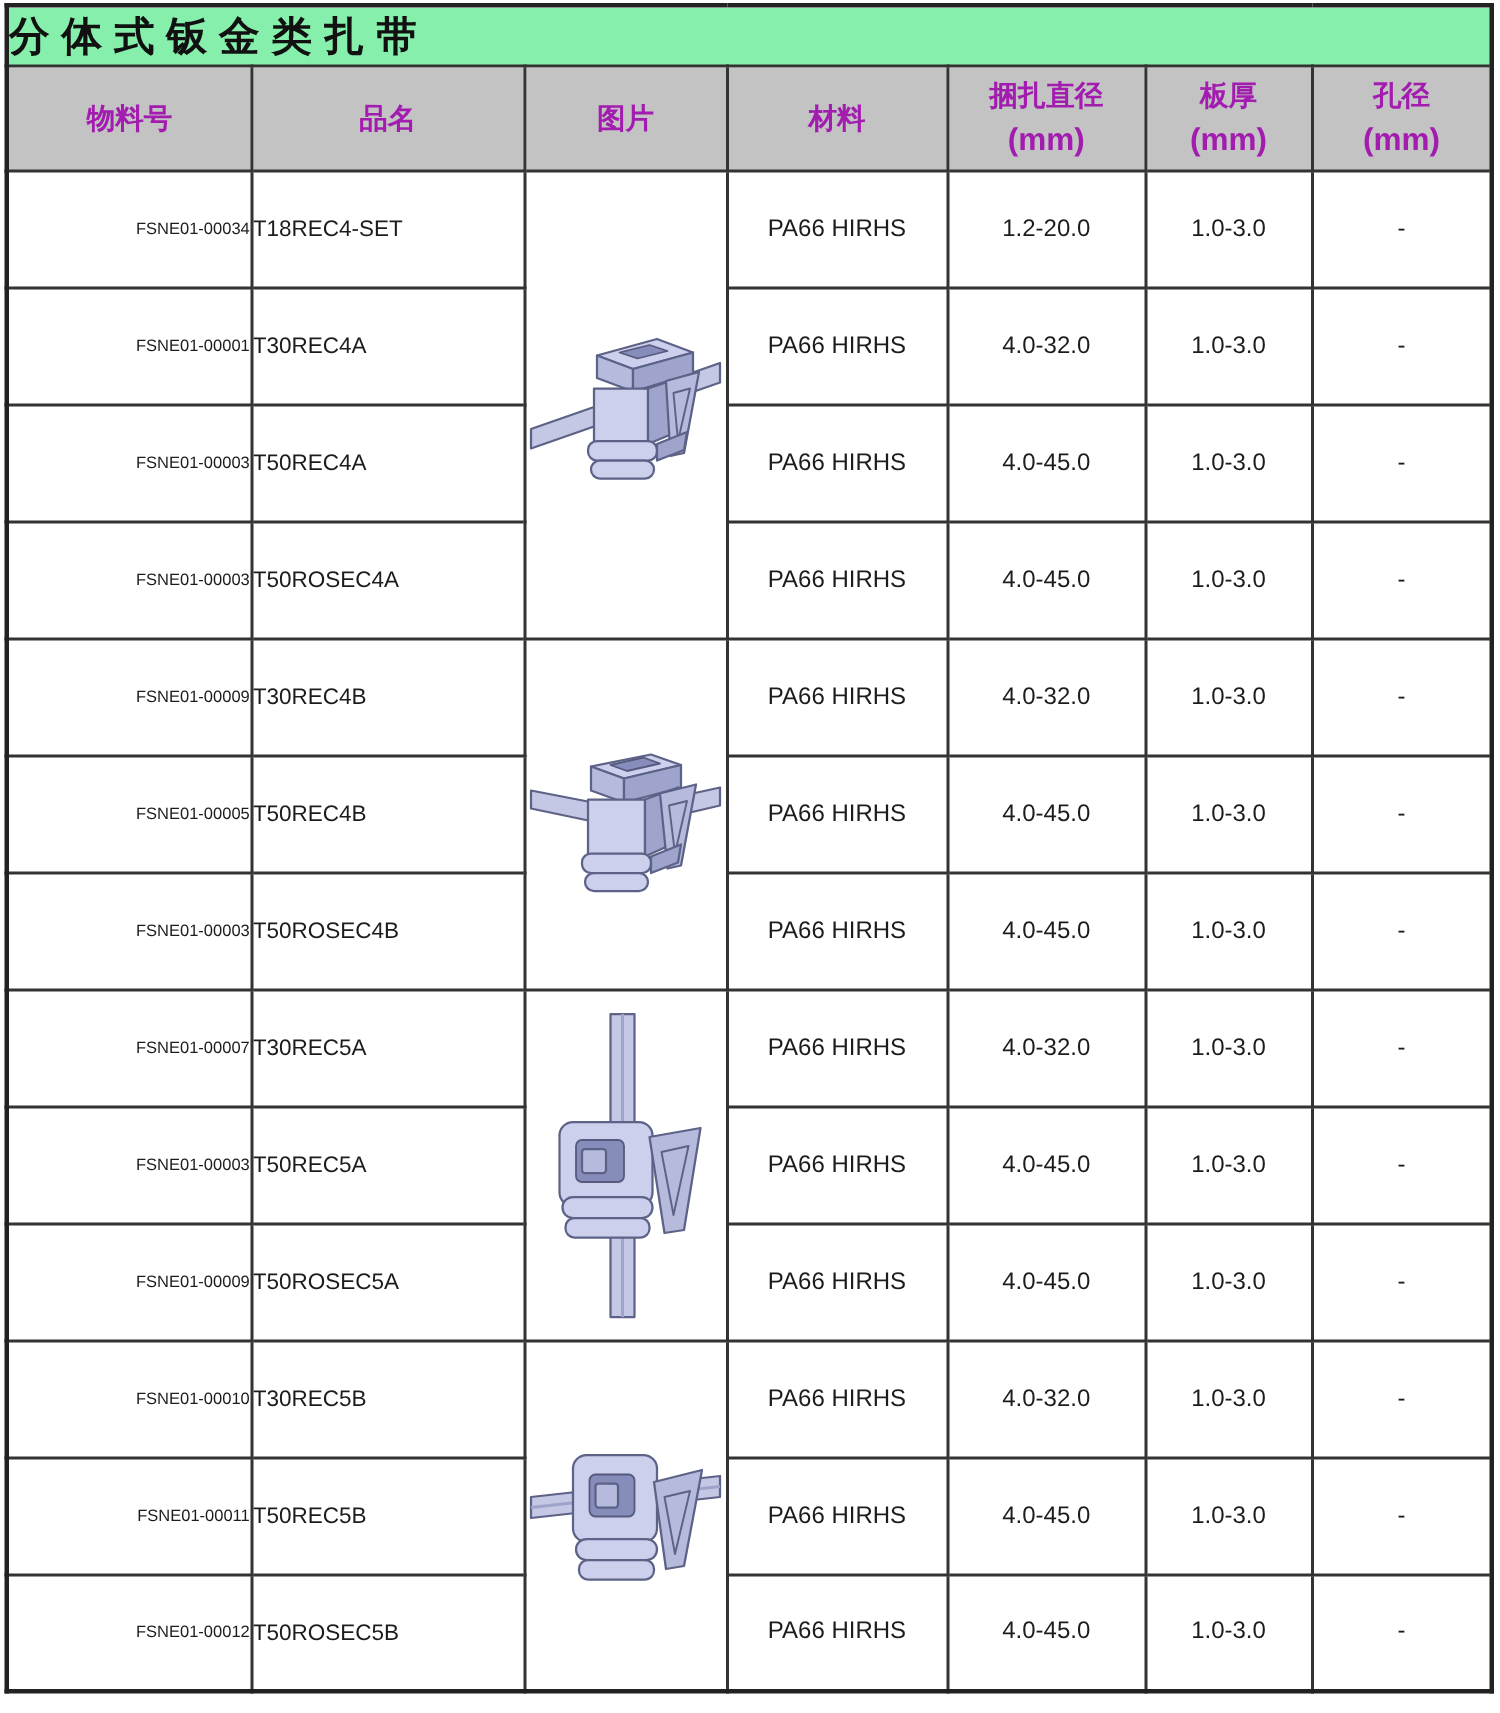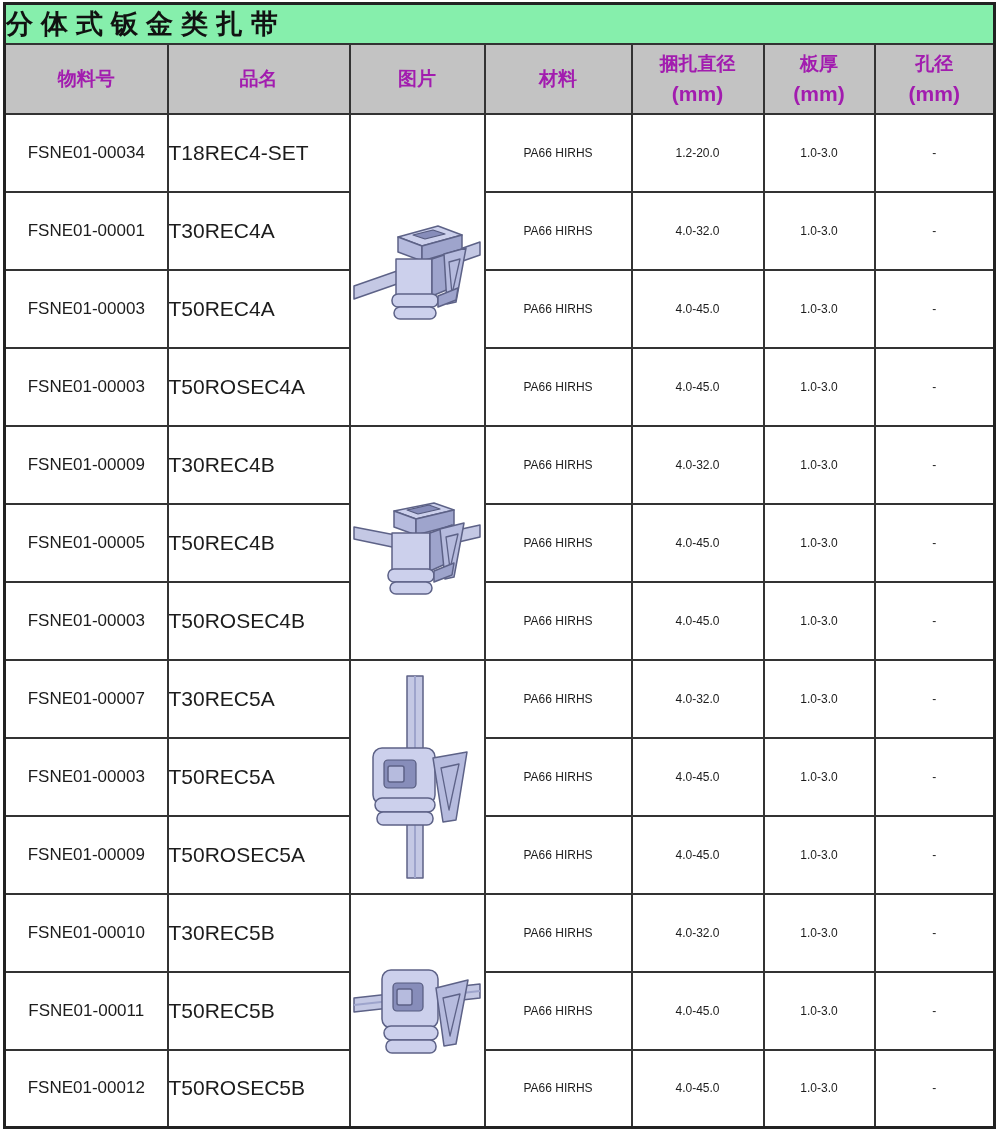--- a/index.html
+++ b/index.html
@@ -34,24 +34,24 @@
   tr.header-row th {
     background: #c3c3c3;
     height: 70px;
     font-weight: bold;
     font-size: 19px;
     text-align: center;
     color: #a21caf;
   }
   tr.header-row .unit { display: block; font-size: 21px; margin-top: 5px; }
   tr.data-row { height: 78px; }
-  td.c-partno { text-align: center; padding-left: 15px; font-size: 17px; }
-  td.c-name   { text-align: left; padding-left: 11px; font-size: 21px; }
+  td.c-partno { text-align: right; padding-left: 15px; font-size: 11px; }
+  td.c-name   { text-align: left; padding-left: 11px; font-size: 15px; }
   td.c-pic    { text-align: center; background: #ffffff; }
-  td.c-mat, td.c-dia, td.c-thk, td.c-hole { text-align: center; font-size: 12px; }
+  td.c-mat, td.c-dia, td.c-thk, td.c-hole { text-align: center; font-size: 16px; }
   .pimg { display: block; margin: 0 auto; }
   
   .p-light { fill: #ccd0ec; stroke: #5d6287; stroke-width: 1.5; stroke-linejoin: round; }
   .p-mid   { fill: #b6bbde; stroke: #5d6287; stroke-width: 1.5; stroke-linejoin: round; }
   .p-shade { fill: #9ea4cc; stroke: #5d6287; stroke-width: 1.5; stroke-linejoin: round; }
   .p-dark  { fill: #878dba; stroke: #555a7e; stroke-width: 1.2; stroke-linejoin: round; }
   .p-strap { fill: #c4c8e4; stroke: #5d6287; stroke-width: 1.5; stroke-linejoin: round; }
   .p-line  { fill: none; stroke: #5d6287; stroke-width: 1.3; stroke-linejoin: round; }
 </style>
 </head>

